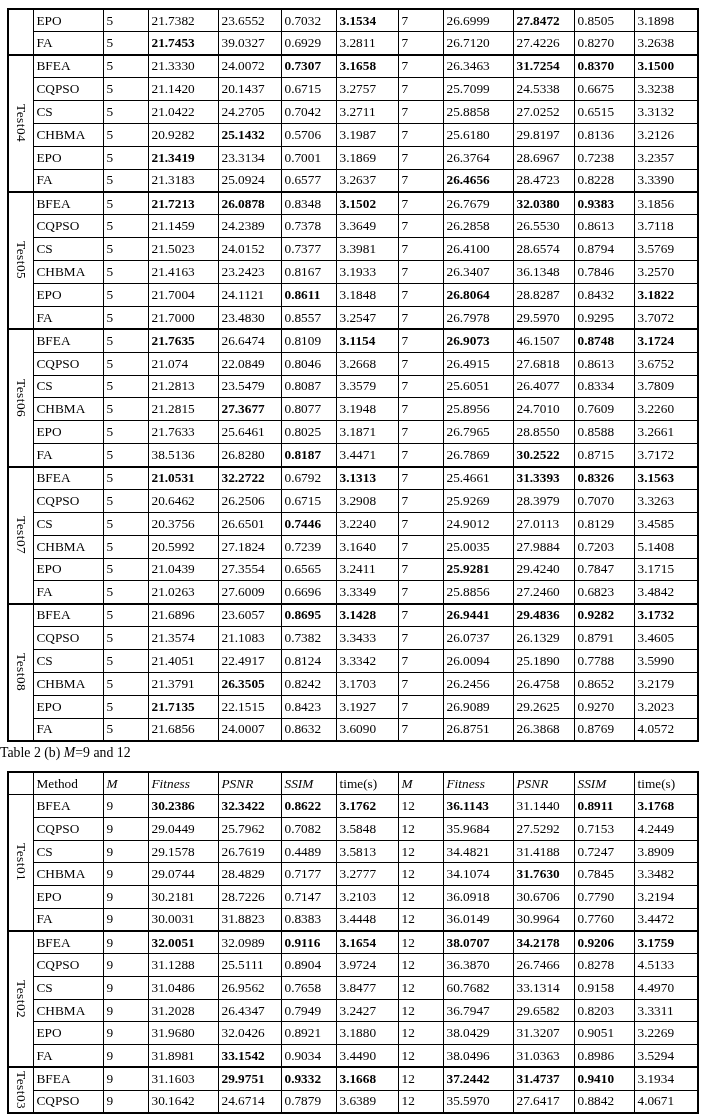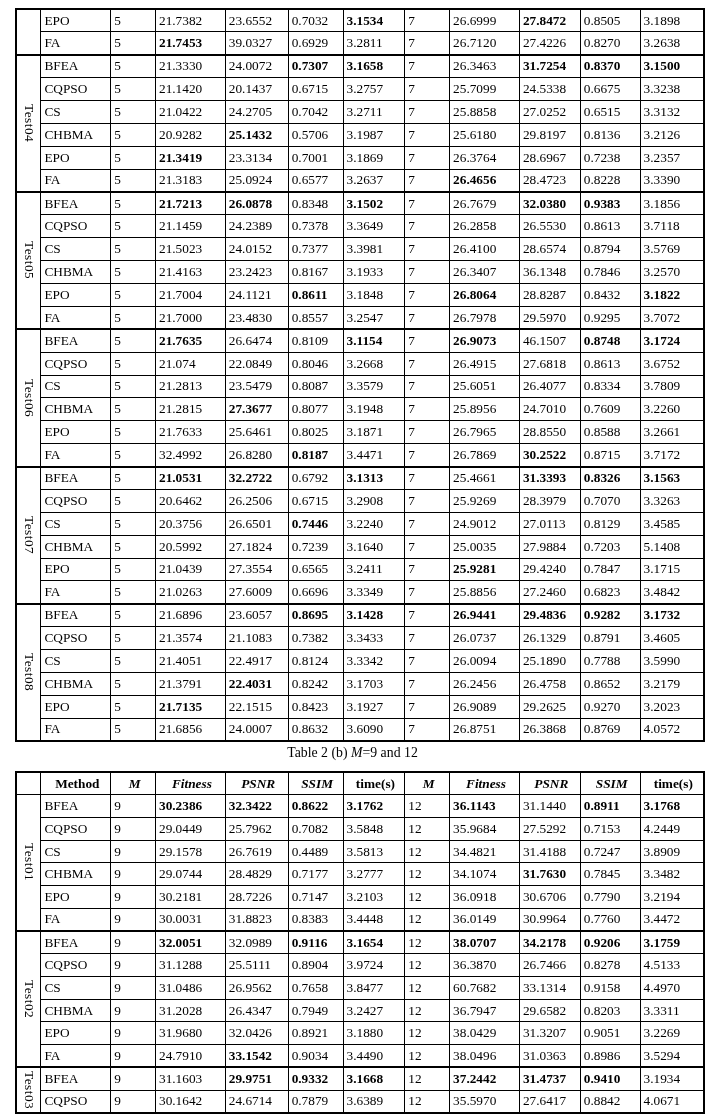--- a/index.html
+++ b/index.html
@@ -1,42 +1,42 @@
 <!DOCTYPE html>
 <html><head>
 <meta charset="utf-8">
 <style>
   html,body{margin:0;padding:0;}
   body{
     width:705px;height:1116px;position:relative;background:#ffffff;color:#000;
     font-family:"Liberation Serif", serif;overflow:hidden;
   }
-  .tablewrap{position:absolute;left:15px;}
+  .tablewrap{position:absolute;left:7px;}
   #t1wrap{top:8px;}
   #t2wrap{top:771px;}
   table{border-collapse:collapse;table-layout:fixed;border:2px solid #000;}
   td,th{
     border:1px solid #000;padding:0 0 0 3px;font-size:13.3px;line-height:1.05;
     white-space:nowrap;overflow:hidden;text-align:left;vertical-align:middle;
     font-weight:normal;
   }
   #t1 tr{height:22.875px;}
   #t2 tr{height:22.73px;}
   tr.gstart td{border-top-width:2px;}
   td.b{font-weight:bold;}
-  th{font-weight:bold;text-align:center;}
+  th{font-weight:normal;}
   th.i{font-style:italic;}
   td.rowlabel{padding:0;text-align:center;}
   .vtext{
     writing-mode:vertical-rl;margin:0 auto;overflow:hidden;
     font-size:13.3px;letter-spacing:0.5px;
   }
   .vtext.center{display:flex;align-items:center;justify-content:center;}
   #caption{
-    position:absolute;top:745px;left:0;width:705px;text-align:center;
+    position:absolute;top:745px;left:0;width:705px;text-align:left;
     font-size:13.8px;
   }
   #caption .it{font-style:italic;}
 </style>
 </head>
 <body>
 
 <div class="tablewrap" id="t1wrap">
   <table id="t1">
     <colgroup>
@@ -309,21 +309,21 @@
           <td>3.1871</td>
           <td>7</td>
           <td>26.7965</td>
           <td>28.8550</td>
           <td>0.8588</td>
           <td>3.2661</td>
         </tr>
         <tr>
           <td>FA</td>
           <td>5</td>
-          <td>32.4992</td>
+          <td>38.5136</td>
           <td>26.8280</td>
           <td class="b">0.8187</td>
           <td>3.4471</td>
           <td>7</td>
           <td>26.7869</td>
           <td class="b">30.2522</td>
           <td>0.8715</td>
           <td>3.7172</td>
         </tr>
         <tr class="gstart">
@@ -446,21 +446,21 @@
           <td>7</td>
           <td>26.0094</td>
           <td>25.1890</td>
           <td>0.7788</td>
           <td>3.5990</td>
         </tr>
         <tr>
           <td>CHBMA</td>
           <td>5</td>
           <td>21.3791</td>
-          <td class="b">22.4031</td>
+          <td class="b">26.3505</td>
           <td>0.8242</td>
           <td>3.1703</td>
           <td>7</td>
           <td>26.2456</td>
           <td>26.4758</td>
           <td>0.8652</td>
           <td>3.2179</td>
         </tr>
         <tr>
           <td>EPO</td>
@@ -672,21 +672,21 @@
           <td>3.1880</td>
           <td>12</td>
           <td>38.0429</td>
           <td>31.3207</td>
           <td>0.9051</td>
           <td>3.2269</td>
         </tr>
         <tr>
           <td>FA</td>
           <td>9</td>
-          <td>24.7910</td>
+          <td>31.8981</td>
           <td class="b">33.1542</td>
           <td>0.9034</td>
           <td>3.4490</td>
           <td>12</td>
           <td>38.0496</td>
           <td>31.0363</td>
           <td>0.8986</td>
           <td>3.5294</td>
         </tr>
         <tr class="gstart">

